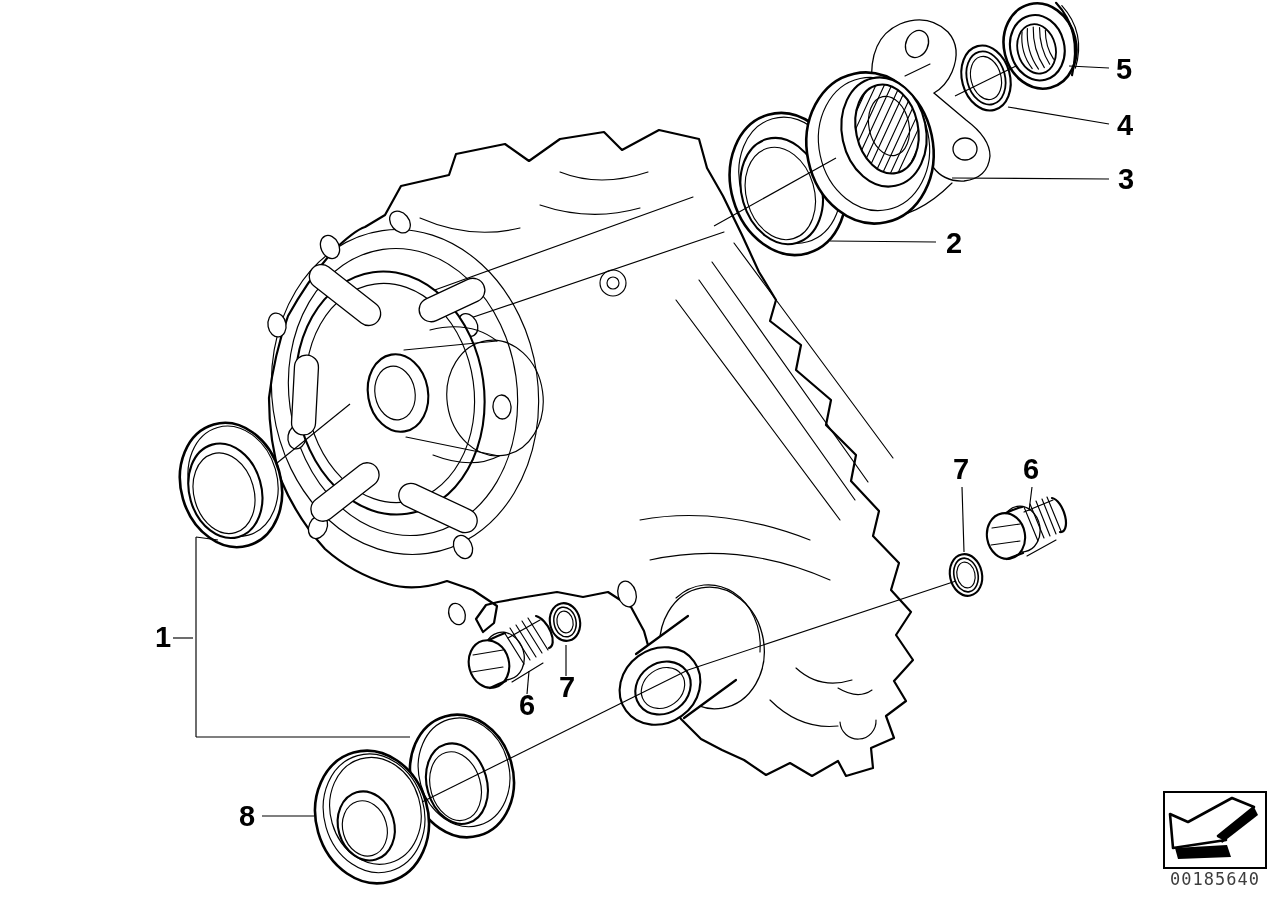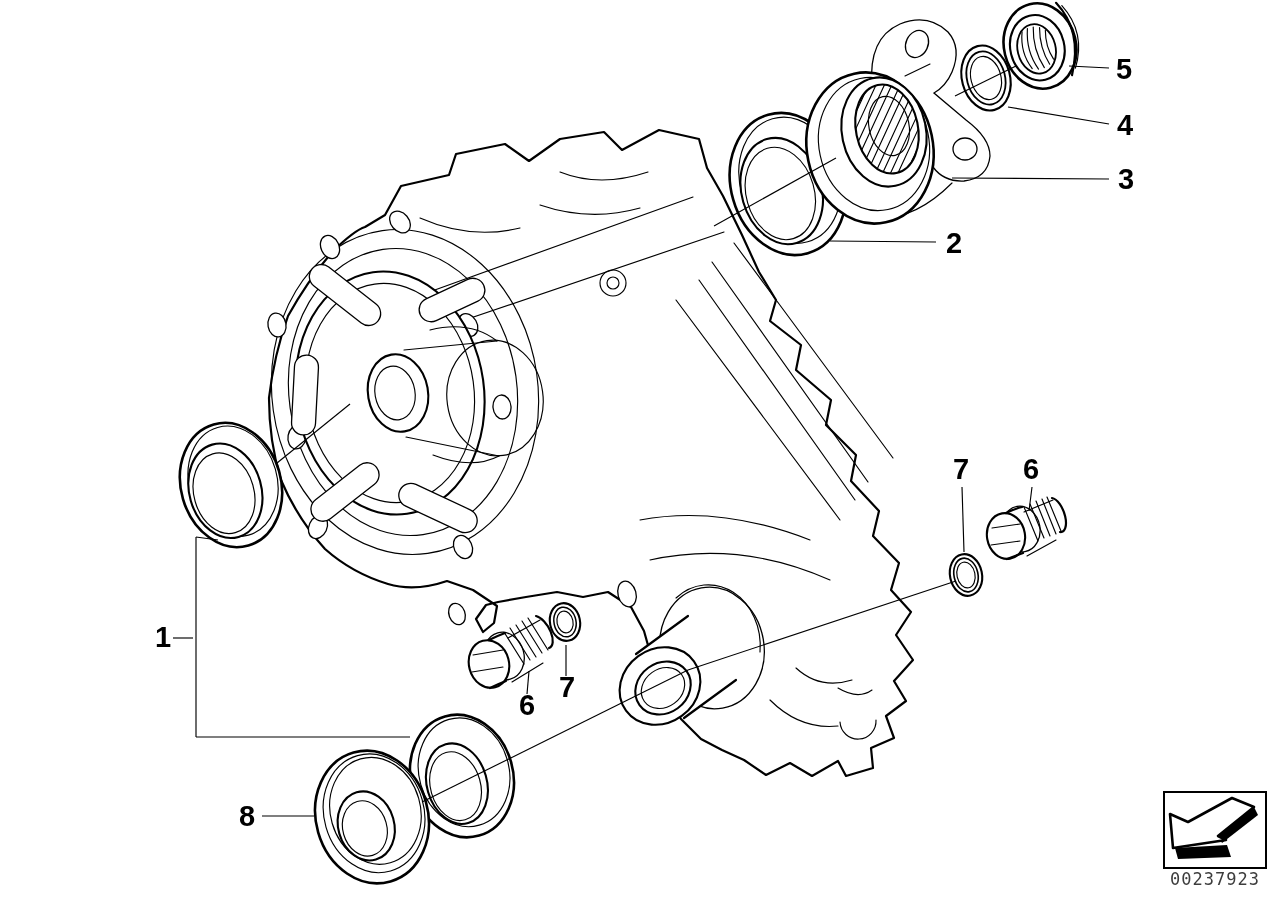--- a/index.html
+++ b/index.html
@@ -272,15 +272,15 @@
 <div class="callout" style="left:567px;top:687px;">7</div>
 <div class="callout" style="left:247px;top:816px;">8</div>
 
 <div class="stamp-box">
   <svg width="100" height="74" viewBox="0 0 100 74">
     <polygon points="89,14 93,22 57,50 53,43" fill="#000"></polygon>
     <polygon points="10,55 62,52 66,64 13,66" fill="#000"></polygon>
     <polygon points="67,5 89,14 53,43 61,47 8,55 5,21 23,29" fill="#ffffff" stroke="#000" stroke-width="2.6" stroke-linejoin="round"></polygon>
   </svg>
 </div>
-<div class="stamp-num">00237923</div>
+<div class="stamp-num">00185640</div>
 
 </div>
 
 </body></html>

